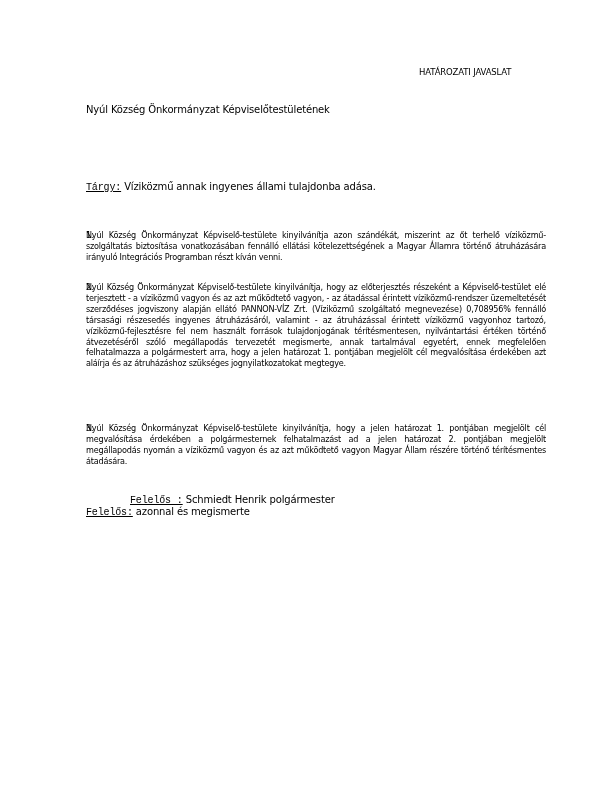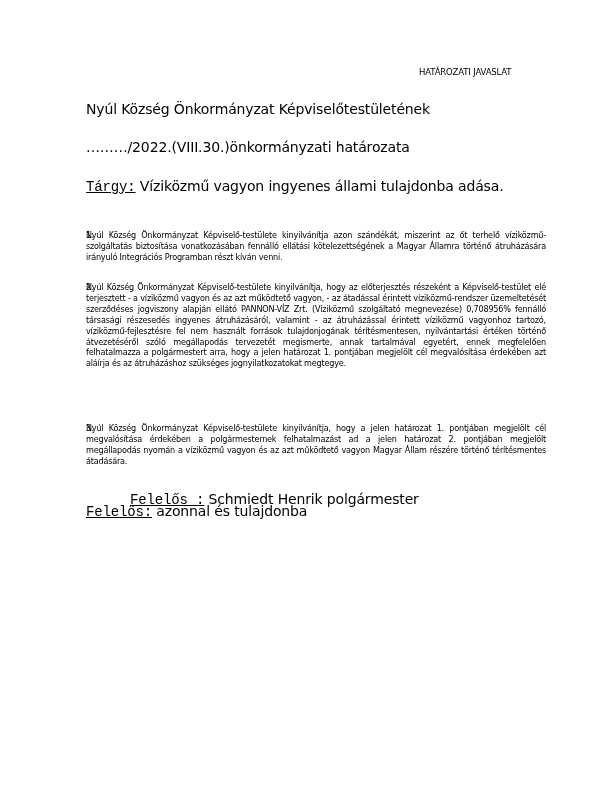--- a/index.html
+++ b/index.html
@@ -1,21 +1,21 @@
 <!DOCTYPE html>
 <html><head>
   <meta charset="utf-8">
   <style>
     html, body { margin: 0; padding: 0; background: #ffffff; }
     body {
       width: 612px; height: 792px; position: relative; overflow: hidden;
       font-family: "DejaVu Sans", sans-serif; color: #000000;
     }
     .page { position: absolute; left: 4px; top: 0; width: 612px; height: 756px; background: #fff; }
-    .txt { position: absolute; font-size: 14px; line-height: 11px; white-space: nowrap; letter-spacing: -0.15px; }
+    .txt { position: absolute; font-size: 10px; line-height: 11px; white-space: nowrap; letter-spacing: -0.15px; }
     .heading { left: 415px; top: 67px; font-size: 8.5px; }
     .addressee { left: 82px; top: 104px; }
     .resno { left: 82px; top: 142px; }
     .subject { left: 82px; top: 181px; }
     .u { text-decoration: underline; font-family: Liberation Mono, monospace; }
     .item { position: absolute; left: 82px; width: 460px; font-size: 8.1px; line-height: 10.9px; letter-spacing: -0.2px; }
     .item .num { position: absolute; left: 0; top: 0; }
     .item .body { text-align: justify; text-align-last: left; }
     .item1 { top: 230px; }
     .item2 { top: 282px; }
@@ -24,24 +24,23 @@
     .deadline { left: 82px; top: 506px; }
   </style>
 </head>
 <body>
 
 <div class="page">
   <div class="txt heading">HATÁROZATI JAVASLAT</div>
 
   <div class="txt addressee">Nyúl Község Önkormányzat Képviselőtestületének</div>
 
-  <div class="txt resno">………/2022.(VIII.30.)önkormányzati határozata</div>
 
   <div class="txt subject">
-    <span class="u">Tárgy:</span><span> Víziközmű vagyon ingyenes állami tulajdonba adása.</span>
+    <span class="u">Tárgy:</span><span> Víziközmű annak ingyenes állami tulajdonba adása.</span>
   </div>
 
   <div class="item item1">
     <span class="num">1.</span>
     <div class="body">Nyúl Község Önkormányzat Képviselő-testülete kinyilvánítja azon szándékát, miszerint az őt terhelő víziközmű-szolgáltatás biztosítása vonatkozásában fennálló ellátási kötelezettségének a Magyar Államra történő átruházására irányuló Integrációs Programban részt kíván venni.</div>
   </div>
 
   <div class="item item2">
     <span class="num">2.</span>
     <div class="body">Nyúl Község Önkormányzat Képviselő-testülete kinyilvánítja, hogy az előterjesztés részeként a Képviselő-testület elé terjesztett - a víziközmű vagyon és az azt működtető vagyon, - az átadással érintett víziközmű-rendszer üzemeltetését szerződéses jogviszony alapján ellátó PANNON-VÍZ Zrt. (Víziközmű szolgáltató megnevezése) 0,708956% fennálló társasági részesedés ingyenes átruházásáról, valamint - az átruházással érintett víziközmű vagyonhoz tartozó, víziközmű-fejlesztésre fel nem használt források tulajdonjogának térítésmentesen, nyilvántartási értéken történő átvezetéséről szóló megállapodás tervezetét megismerte, annak tartalmával egyetért, ennek megfelelően felhatalmazza a polgármestert arra, hogy a jelen határozat 1. pontjában megjelölt cél megvalósítása érdekében azt aláírja és az átruházáshoz szükséges jognyilatkozatokat megtegye.</div>
@@ -50,15 +49,15 @@
   <div class="item item3">
     <span class="num">3.</span>
     <div class="body">Nyúl Község Önkormányzat Képviselő-testülete kinyilvánítja, hogy a jelen határozat 1. pontjában megjelölt cél megvalósítása érdekében a polgármesternek felhatalmazást ad a jelen határozat 2. pontjában megjelölt megállapodás nyomán a víziközmű vagyon és az azt működtető vagyon Magyar Állam részére történő térítésmentes átadására.</div>
   </div>
 
   <div class="txt resp">
     <span class="u">Felelős  :</span><span> Schmiedt Henrik polgármester</span>
   </div>
 
   <div class="txt deadline">
-    <span class="u">Felelős:</span><span> azonnal és tulajdonba</span>
+    <span class="u">Felelős:</span><span> azonnal és megismerte</span>
   </div>
 </div>
 
 </body></html>

